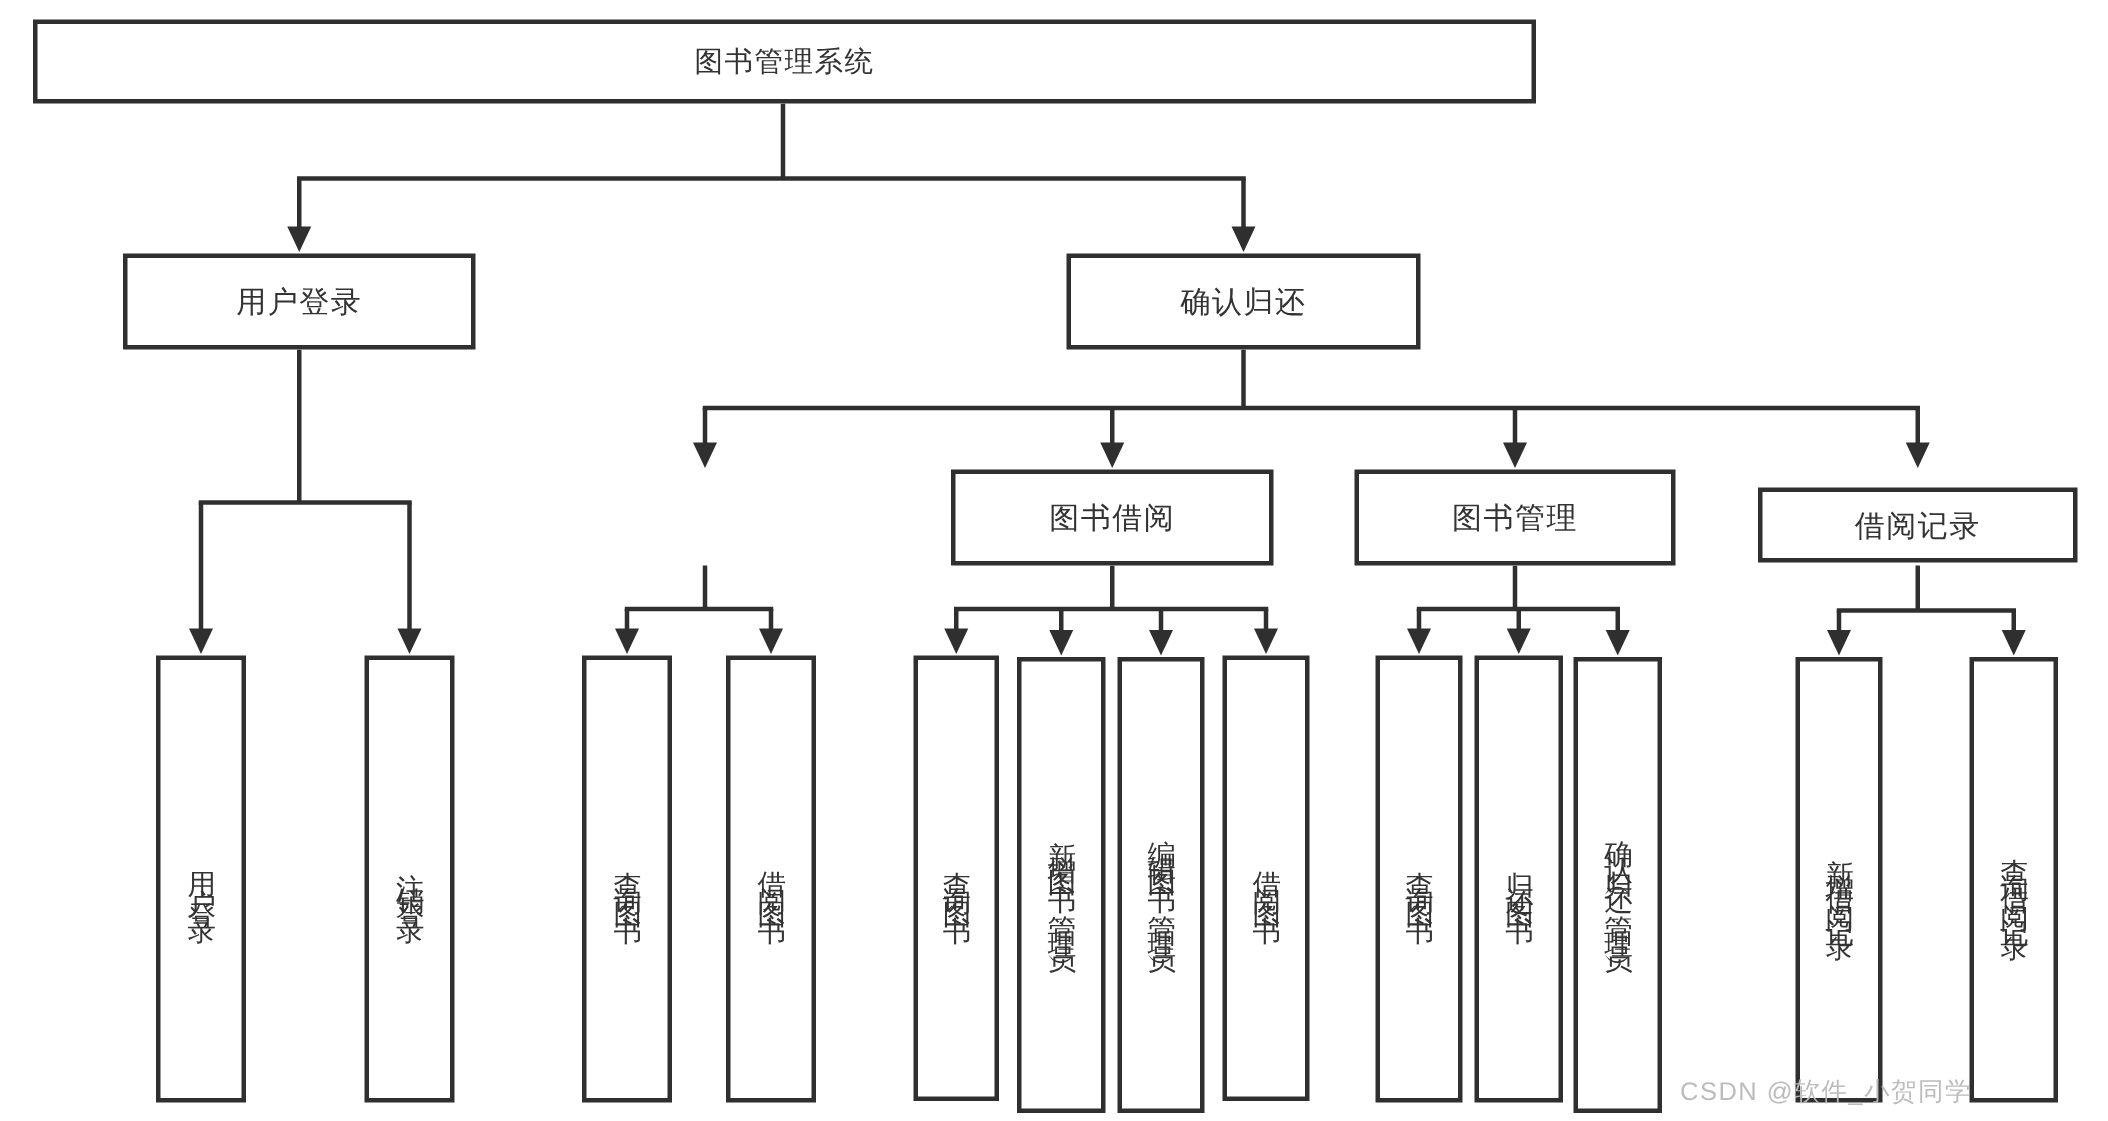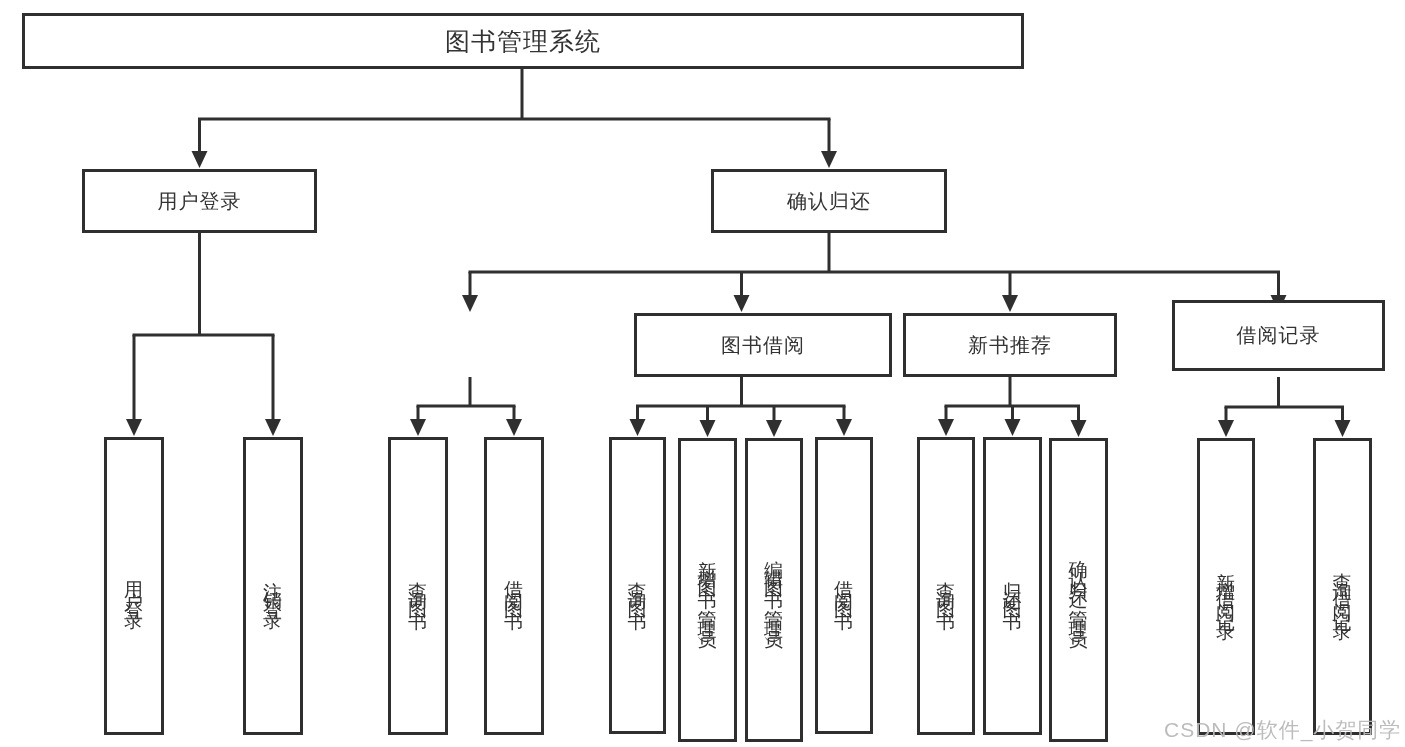--- a/index.html
+++ b/index.html
@@ -13,29 +13,29 @@
   svg.connectors{position:absolute;left:0;top:0;z-index:1;}
   .box{
     position:absolute;z-index:2;box-sizing:border-box;
     background:#ffffff;border:3px solid var(--line,#2f2f2f);
     display:flex;align-items:center;justify-content:center;
     color:var(--text,#333333);
   }
   .box.h span{
     font-size:20px;letter-spacing:1px;white-space:nowrap;
   }
-  .box.h.root span{font-size:25px;}
+  .box.h.root span{font-size:19px;}
   .box.v span{
     writing-mode:vertical-rl;text-orientation:mixed;
     font-size:19px;letter-spacing:10px;line-height:1;
     white-space:nowrap;
   }
   .watermark{
-    position:absolute;z-index:3;left:1164px;top:716px;
-    font-size:21px;letter-spacing:1px;white-space:nowrap;
+    position:absolute;z-index:3;left:1120px;top:716px;
+    font-size:17px;letter-spacing:1px;white-space:nowrap;
     color:var(--wm,#b9b9b9);opacity:.95;
   }
 </style>
 </head>
 <body style="--line: #2f2f2f; --text: #333333; --wm: #b9b9b9; --bg: #ffffff;">
 
 <div class="stage">
 
   <svg class="connectors" width="1405" height="747">
       <line x1="522" y1="69" x2="522" y2="119" stroke="#2f2f2f" stroke-width="3"></line>
@@ -96,27 +96,27 @@
     <span>图书管理系统</span>
   </div>
 
   <div class="box h" style="left:82px;top:169px;width:235px;height:64px">
     <span>用户登录</span>
   </div>
   <div class="box h" style="left:711px;top:169px;width:236px;height:64px">
     <span>确认归还</span>
   </div>
 
-  <div class="box h" style="left:634px;top:313px;width:258px;height:64px">
+  <div class="box h" style="left:634px;top:313px;width:215px;height:64px">
     <span>图书借阅</span>
   </div>
   <div class="box h" style="left:903px;top:313px;width:214px;height:64px">
-    <span>新书推荐</span>
+    <span>图书管理</span>
   </div>
-  <div class="box h" style="left:1172px;top:300px;width:213px;height:71px">
+  <div class="box h" style="left:1172px;top:325px;width:213px;height:50px">
     <span>借阅记录</span>
   </div>
 
   <div class="box v" style="left:104px;top:437px;width:60px;height:298px">
     <span>用户登录</span>
   </div>
   <div class="box v" style="left:243px;top:437px;width:60px;height:298px">
     <span>注销登录</span>
   </div>
 

